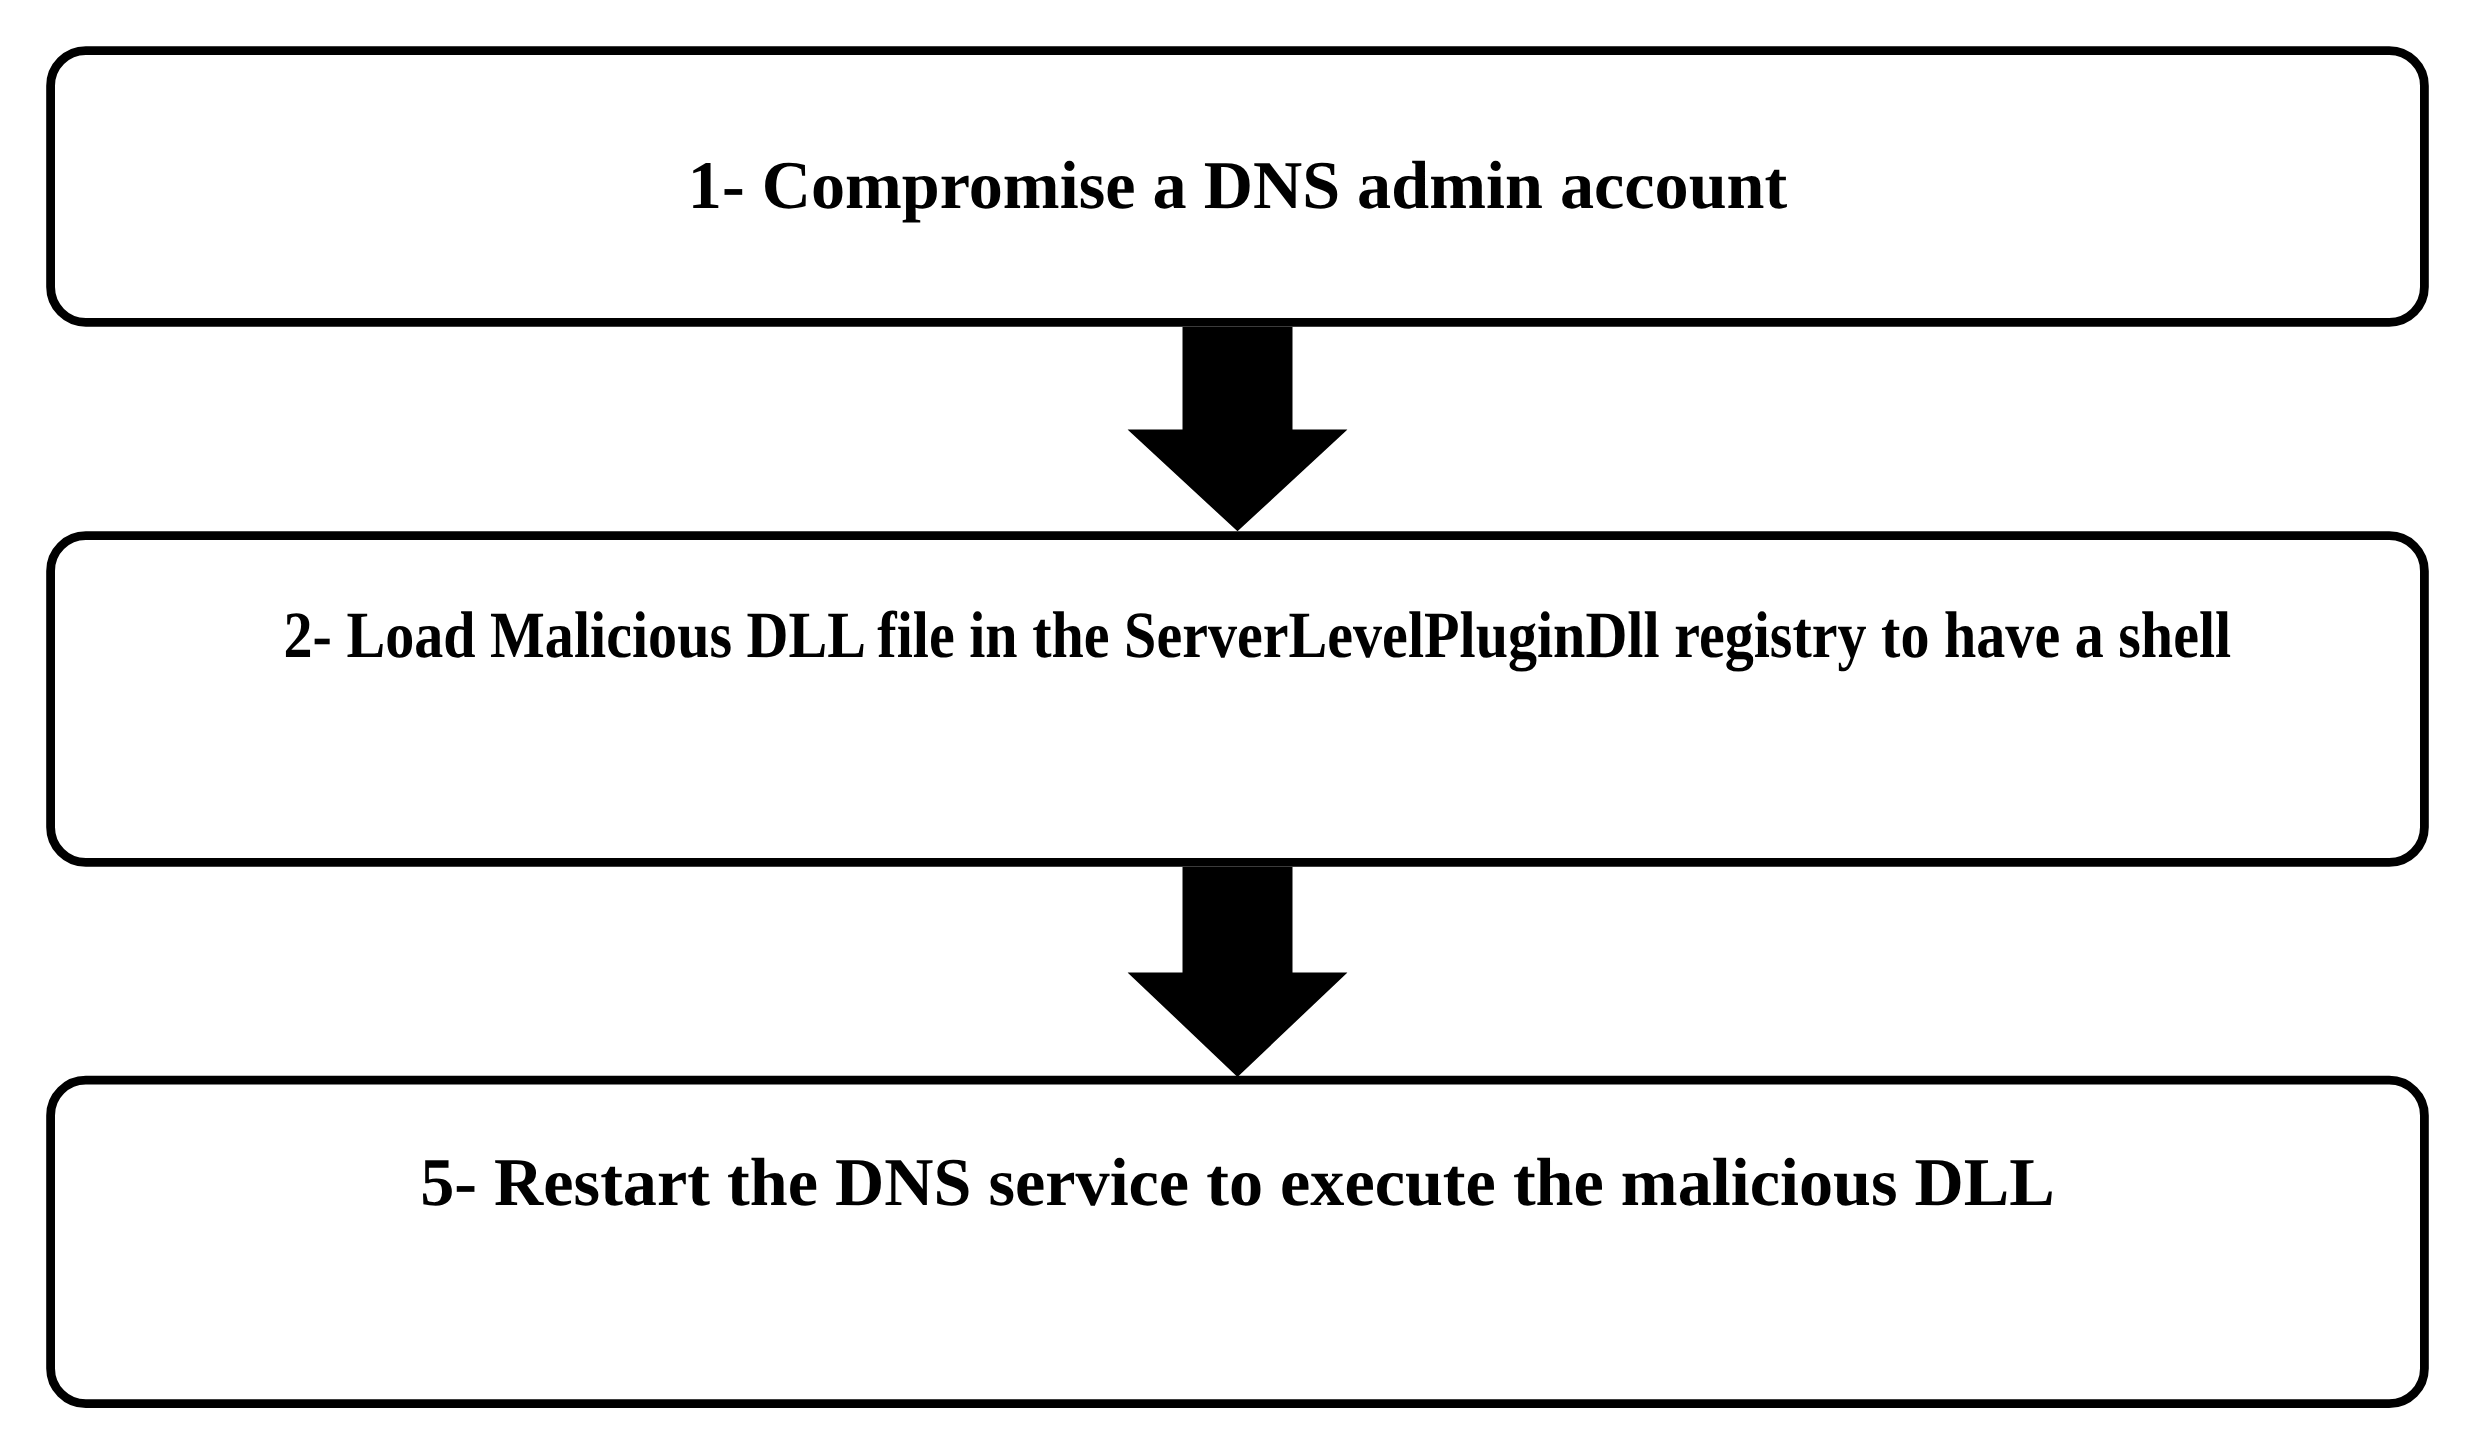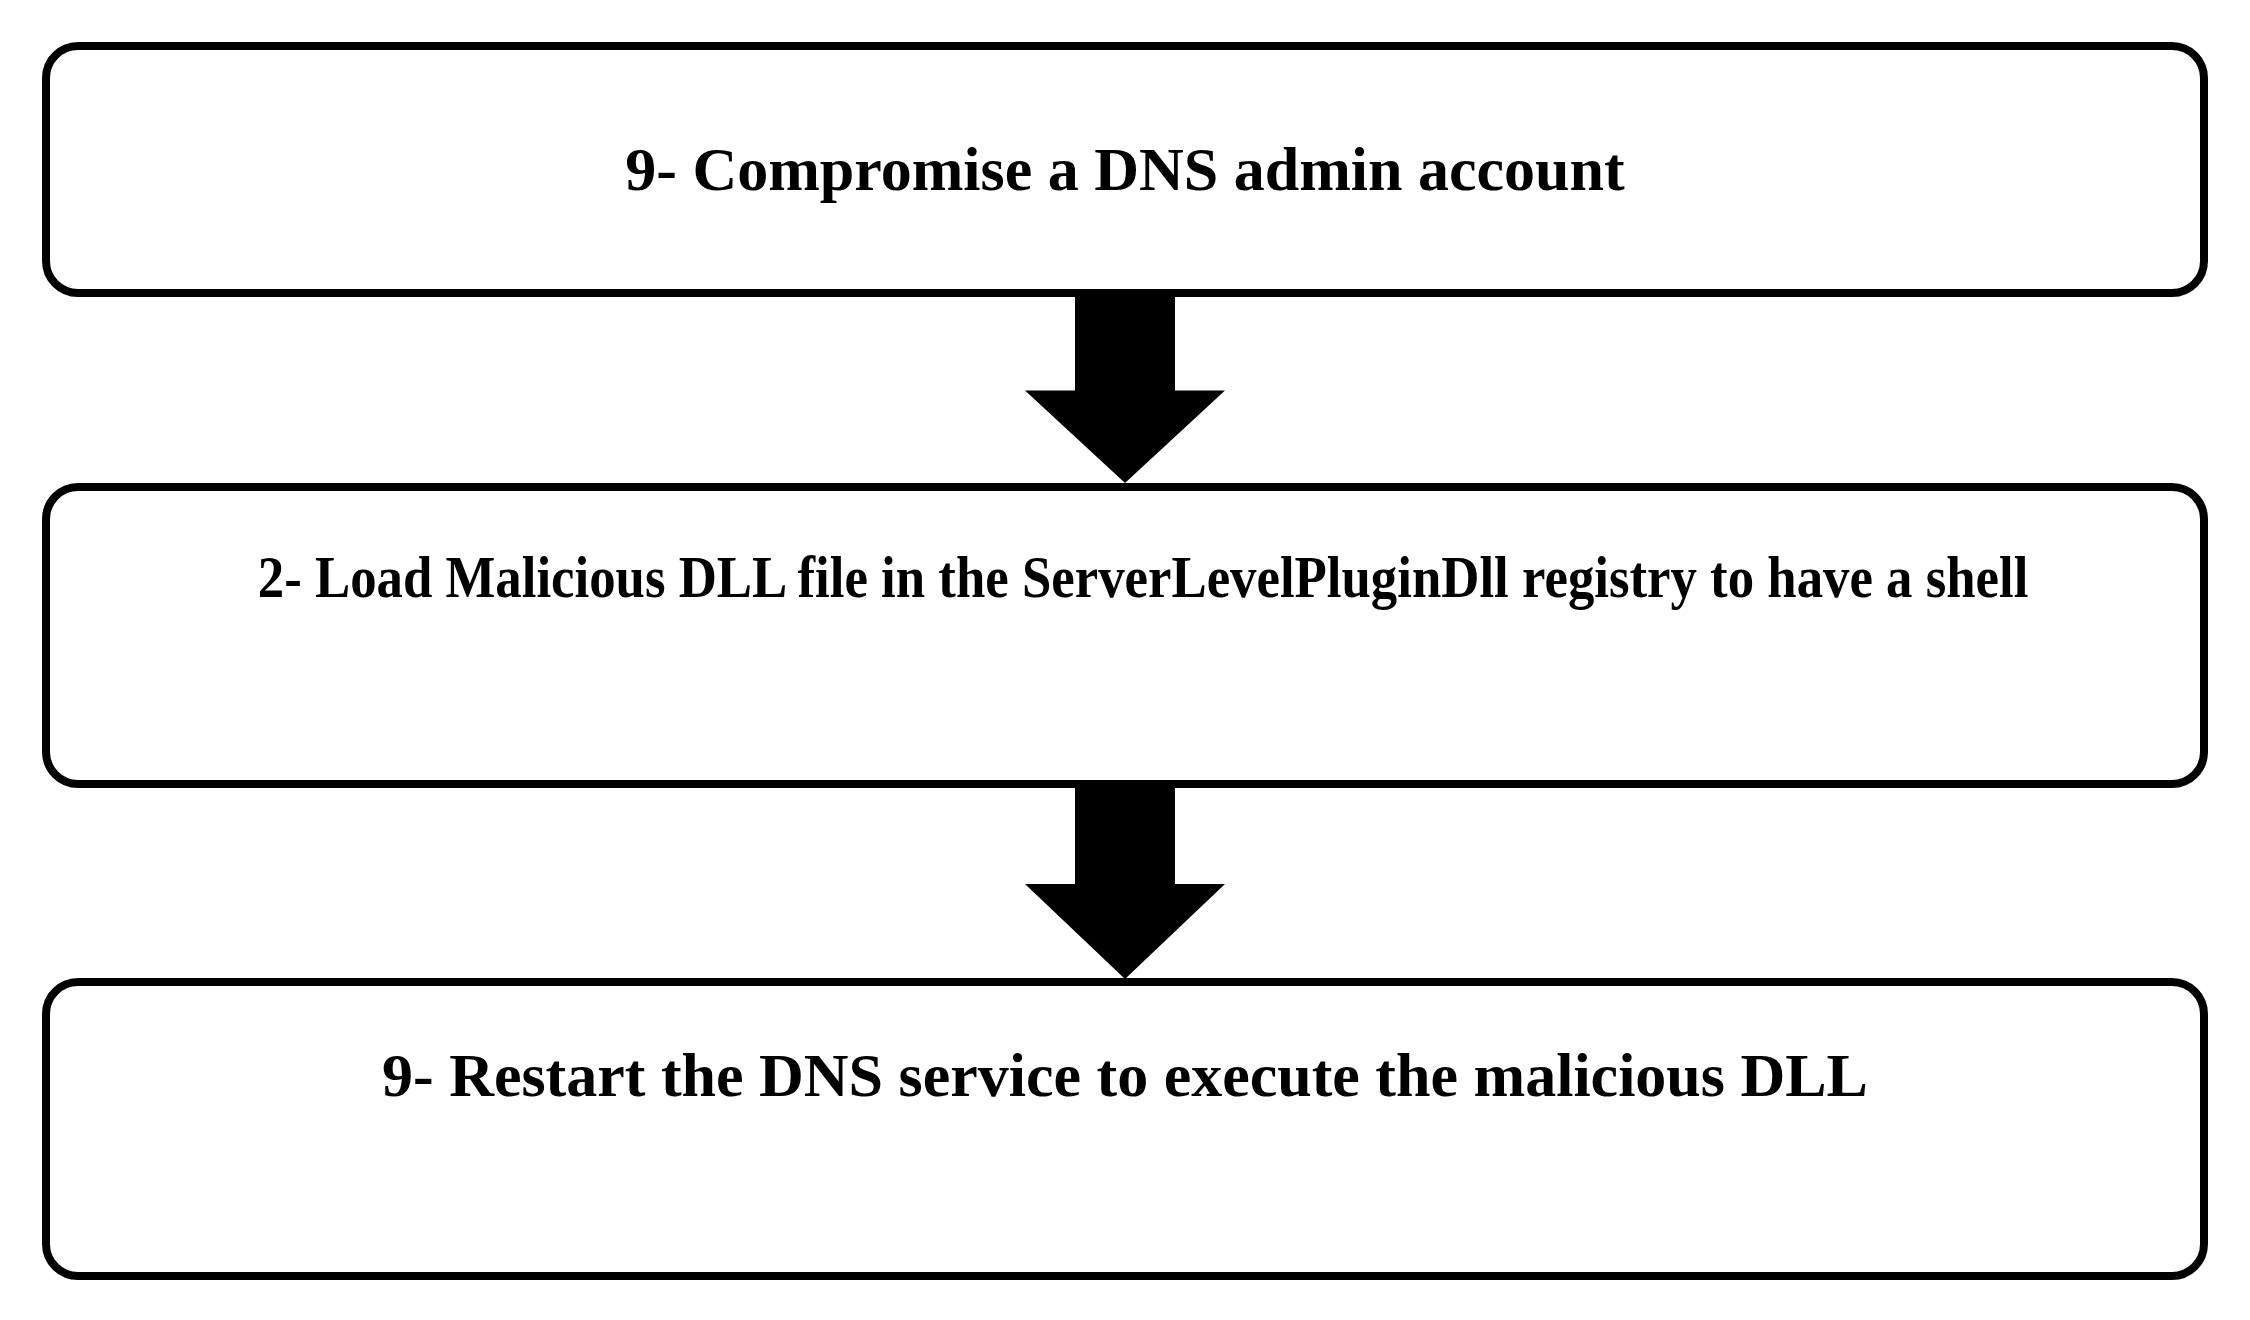--- a/index.html
+++ b/index.html
@@ -66,36 +66,36 @@
   #arrow-1 { top: 297px; height: 186px; }
   #arrow-2 { top: 788px; height: 191px; }
   .block-arrow svg { display: block; width: 100%; height: 100%; }
 </style>
 </head>
 <body>
 
 <div class="canvas">
 
   <div class="flow-box" id="box-step-1">
-    <span class="box-label">9- Compromise a DNS admin account</span>
+    <span class="box-label">1- Compromise a DNS admin account</span>
   </div>
 
   <div class="block-arrow" id="arrow-1">
     <svg viewBox="0 0 200 185" preserveAspectRatio="none" aria-hidden="true">
       <polygon points="50,0 150,0 150,93 200,93 100,185 0,93 50,93" fill="#000000"></polygon>
     </svg>
   </div>
 
   <div class="flow-box" id="box-step-2">
     <span class="box-label">2- Load Malicious DLL file in the ServerLevelPluginDll registry to have a shell</span>
   </div>
 
   <div class="block-arrow" id="arrow-2">
     <svg viewBox="0 0 200 185" preserveAspectRatio="none" aria-hidden="true">
       <polygon points="50,0 150,0 150,93 200,93 100,185 0,93 50,93" fill="#000000"></polygon>
     </svg>
   </div>
 
   <div class="flow-box" id="box-step-3">
-    <span class="box-label">9- Restart the DNS service to execute the malicious DLL</span>
+    <span class="box-label">5- Restart the DNS service to execute the malicious DLL</span>
   </div>
 
 </div>
 
 </body></html>

